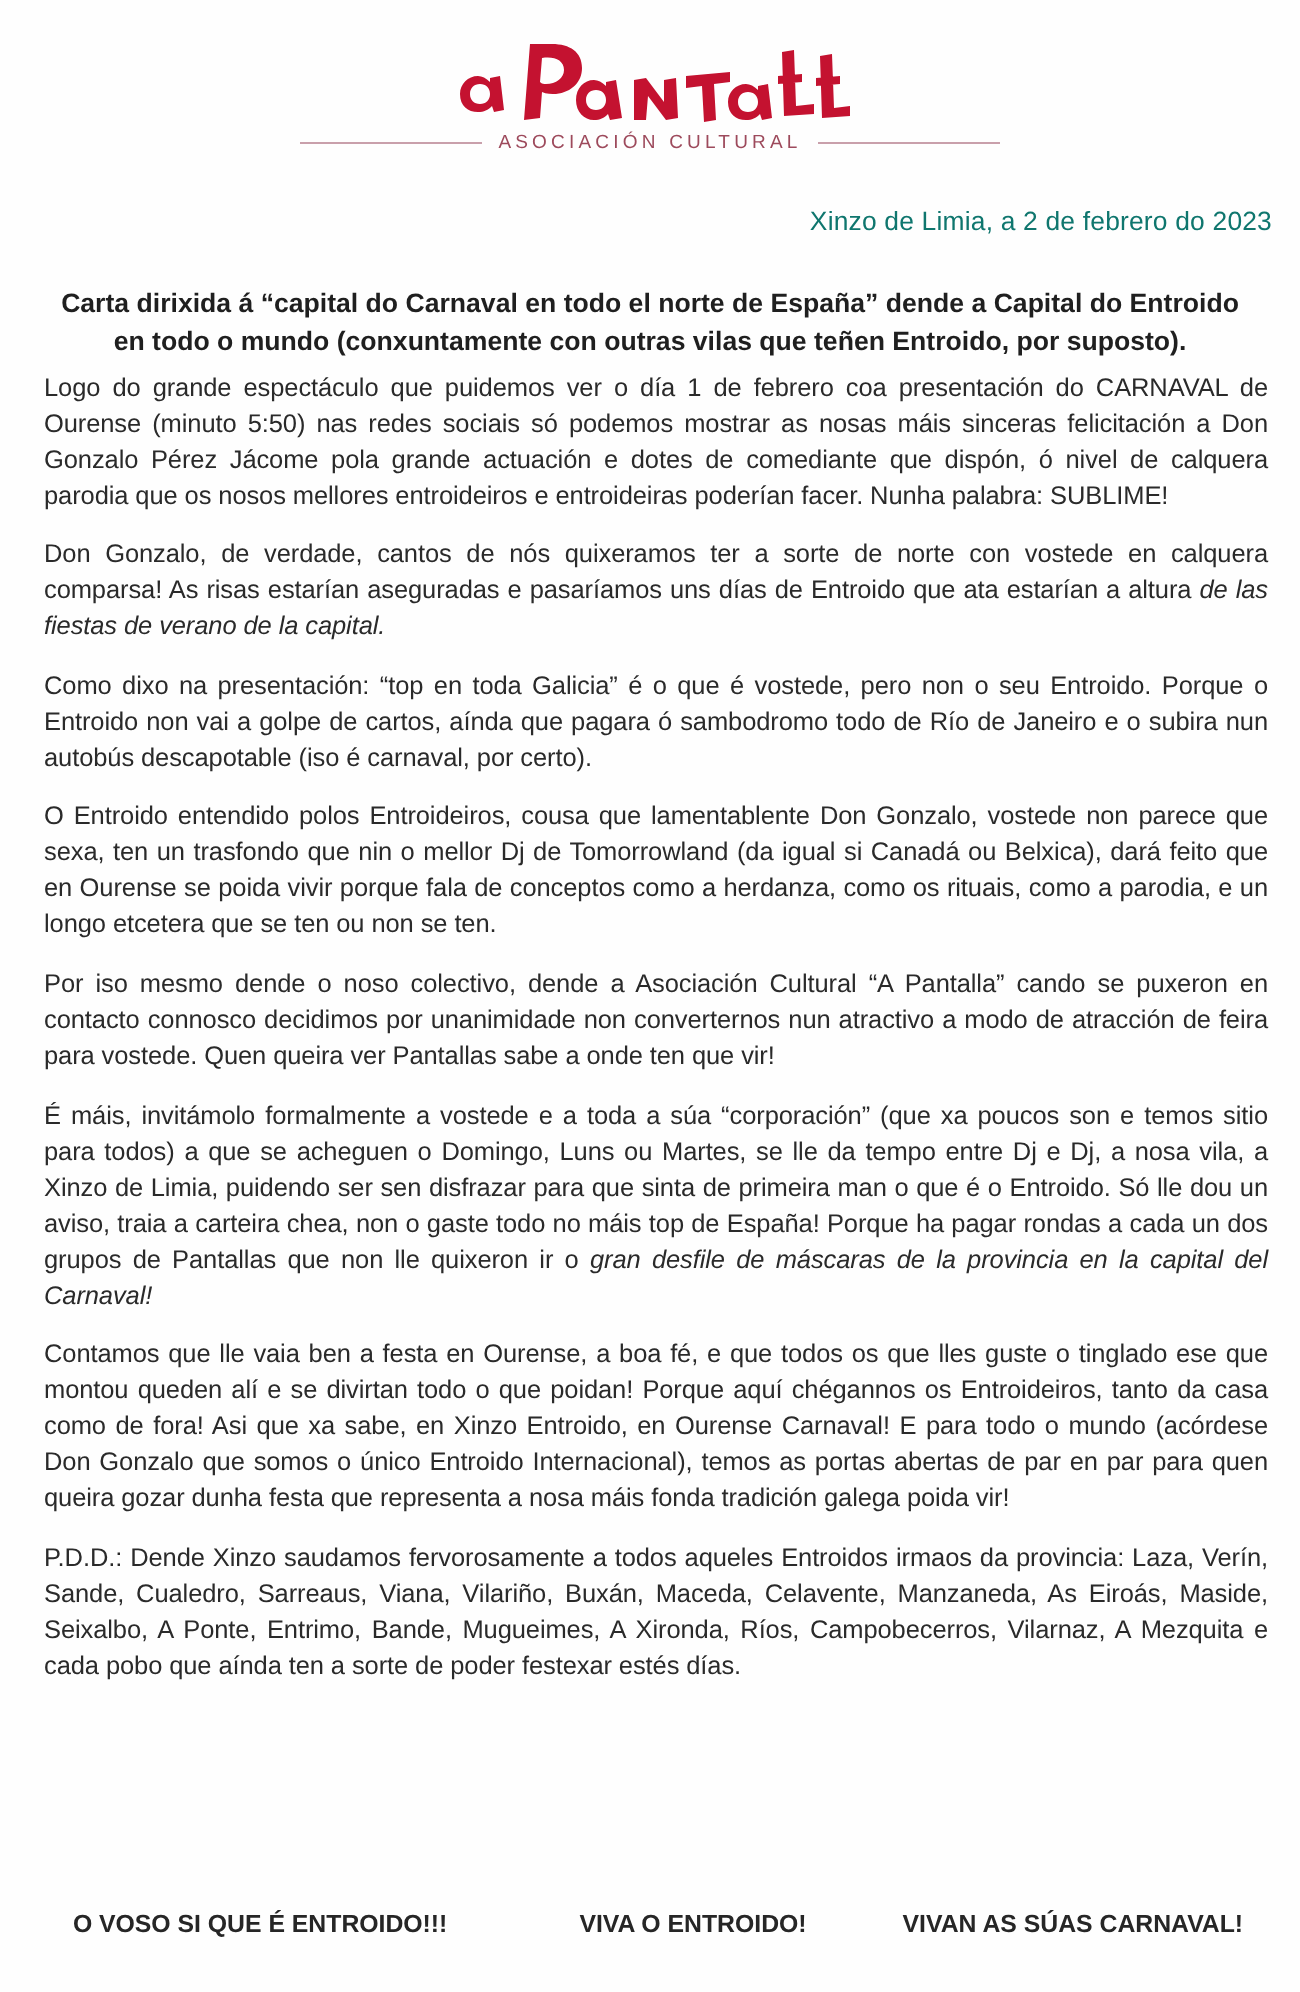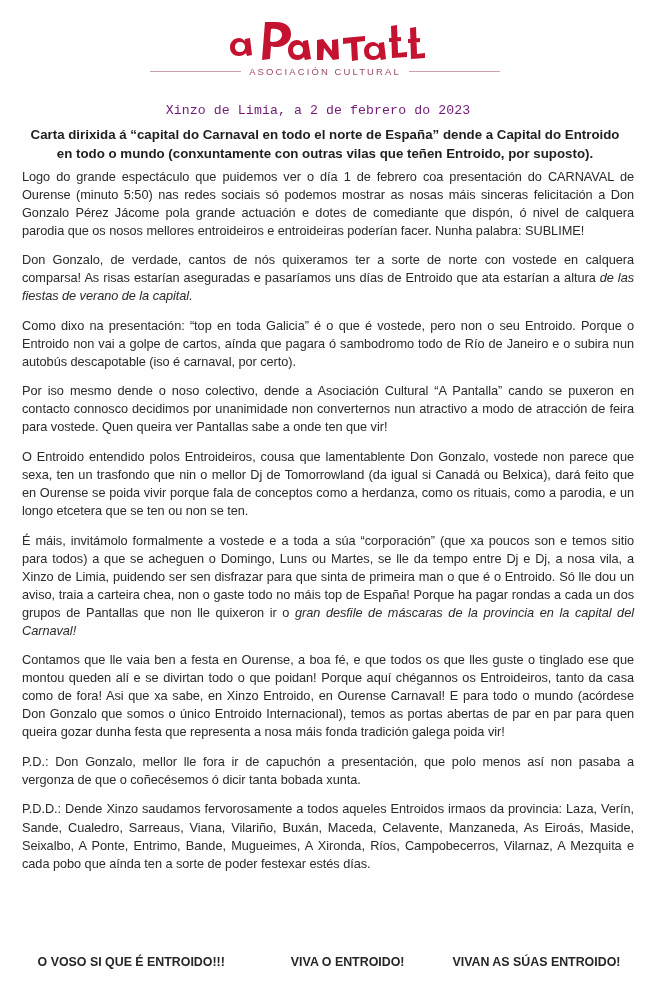--- a/index.html
+++ b/index.html
@@ -53,30 +53,29 @@
     font-size: 9.5px;
     letter-spacing: 2.1px;
     color: #9d4a5c;
     white-space: nowrap;
     font-family: "Liberation Sans", sans-serif;
   }
 
   
   .date-line {
     margin: 26px 14px 0 0;
-    text-align: center;
+    text-align: right;
     font-size: 13.2px;
-    color: #701a75;
+    color: #0f766e;
     letter-spacing: 0.1px;
-    font-family: Liberation Mono, monospace;
   }
 
   
   .doc-title {
-    margin: 7px 24px 0 24px;
+    margin: 24px 24px 0 24px;
     text-align: center;
     font-size: 13.3px;
     font-weight: bold;
     line-height: 1.45;
     color: #1f1f1f;
   }
 
   
   .body-area {
     margin: 4px 16px 0 22px;
@@ -154,27 +153,26 @@
   </div>
 
   <div class="date-line">Xinzo de Limia, a 2 de febrero do 2023</div>
 
   <div class="doc-title">Carta dirixida á “capital do Carnaval en todo el norte de España” dende a Capital do Entroido en todo o mundo (conxuntamente con outras vilas que teñen Entroido, por suposto).</div>
 
   <div class="body-area">
     <p class="para"><span>Logo do grande espectáculo que puidemos ver o día 1 de febrero coa presentación do CARNAVAL de Ourense (minuto 5:50) nas redes sociais só podemos mostrar as nosas máis sinceras felicitación a Don Gonzalo Pérez Jácome pola grande actuación e dotes de comediante que dispón, ó nivel de calquera parodia  que os nosos mellores entroideiros e entroideiras poderían facer. Nunha palabra: SUBLIME!</span></p>
     <p class="para"><span>Don Gonzalo, de verdade, cantos de nós quixeramos ter a sorte de norte con vostede en calquera comparsa! As risas estarían aseguradas e pasaríamos uns días de Entroido que ata estarían a altura </span><span class="it">de las fiestas de verano de la capital.</span></p>
     <p class="para"><span>Como dixo na presentación: “top en toda Galicia” é o que é vostede, pero non o seu Entroido. Porque o Entroido non vai a golpe de cartos, aínda que pagara ó sambodromo todo de Río de Janeiro e o subira nun autobús descapotable (iso é carnaval,  por certo).</span></p>
+    <p class="para"><span>O Entroido entendido polos Entroideiros, cousa que lamentablente Don Gonzalo, vostede non parece que sexa, ten un trasfondo que nin o mellor Dj de Tomorrowland (da igual si Canadá ou Belxica), dará feito que en Ourense se poida vivir porque fala de conceptos como a herdanza, como os rituais, como a parodia, e un longo etcetera que se ten ou non se ten.</span></p>
     <p class="para"><span>Por iso mesmo dende o noso colectivo, dende a Asociación Cultural “A Pantalla” cando se puxeron en contacto connosco decidimos por unanimidade non converternos nun atractivo a modo de atracción de feira para vostede. Quen queira ver Pantallas sabe a onde ten que vir!</span></p>
-    <p class="para"><span>O Entroido entendido polos Entroideiros, cousa que lamentablente Don Gonzalo, vostede non parece que sexa, ten un trasfondo que nin o mellor Dj de Tomorrowland (da igual si Canadá ou Belxica), dará feito que en Ourense se poida vivir porque fala de conceptos como a herdanza, como os rituais, como a parodia, e un longo etcetera que se ten ou non se ten.</span></p>
     <p class="para"><span>É máis, invitámolo formalmente a vostede e a toda a súa “corporación” (que xa poucos son e temos sitio para todos) a que se acheguen o Domingo, Luns ou Martes, se lle da tempo entre Dj e Dj, a nosa vila, a Xinzo de Limia, puidendo ser sen disfrazar para que sinta de primeira man o que é o Entroido. Só lle dou un aviso, traia a carteira chea, non o gaste todo no máis top de España!  Porque ha pagar rondas a cada un dos grupos de Pantallas que non lle quixeron ir o </span><span class="it">gran desfile de máscaras de la provincia en la capital del Carnaval!</span></p>
     <p class="para"><span>Contamos que lle vaia ben a festa en Ourense, a boa fé, e que todos os que lles guste o tinglado ese que montou queden alí e se divirtan todo o que poidan! Porque aquí chégannos os Entroideiros, tanto da casa como de fora! Asi que xa sabe, en Xinzo Entroido, en Ourense Carnaval! E para todo o mundo (acórdese Don Gonzalo que somos o único Entroido Internacional), temos as portas abertas de par en par para quen queira gozar dunha festa que representa a nosa máis fonda tradición galega poida vir!</span></p>
-    <p class="para"><span>P.D.: Don Gonzalo, mellor lle fora ir de capuchón a presentación, que polo menos así non pasaba a vergonza de que o coñecésemos ó dicir tanta bobada xunta.</span></p>
     <p class="para"><span>P.D.D.: Dende Xinzo saudamos fervorosamente a todos aqueles Entroidos irmaos da provincia: Laza, Verín, Sande, Cualedro, Sarreaus, Viana, Vilariño, Buxán, Maceda, Celavente, Manzaneda, As Eiroás, Maside, Seixalbo, A Ponte, Entrimo, Bande, Mugueimes, A Xironda, Ríos, Campobecerros, Vilarnaz, A Mezquita e cada pobo que aínda ten a sorte de poder festexar estés días.</span></p>
   </div>
 
   <div class="slogans">
     <span class="slogan s1">O VOSO SI QUE É ENTROIDO!!!</span>
     <span class="slogan s2">VIVA O ENTROIDO!</span>
-    <span class="slogan s3">VIVAN AS SÚAS ENTROIDO!</span>
+    <span class="slogan s3">VIVAN AS SÚAS CARNAVAL!</span>
   </div>
 
 </div>
 
 </body></html>

